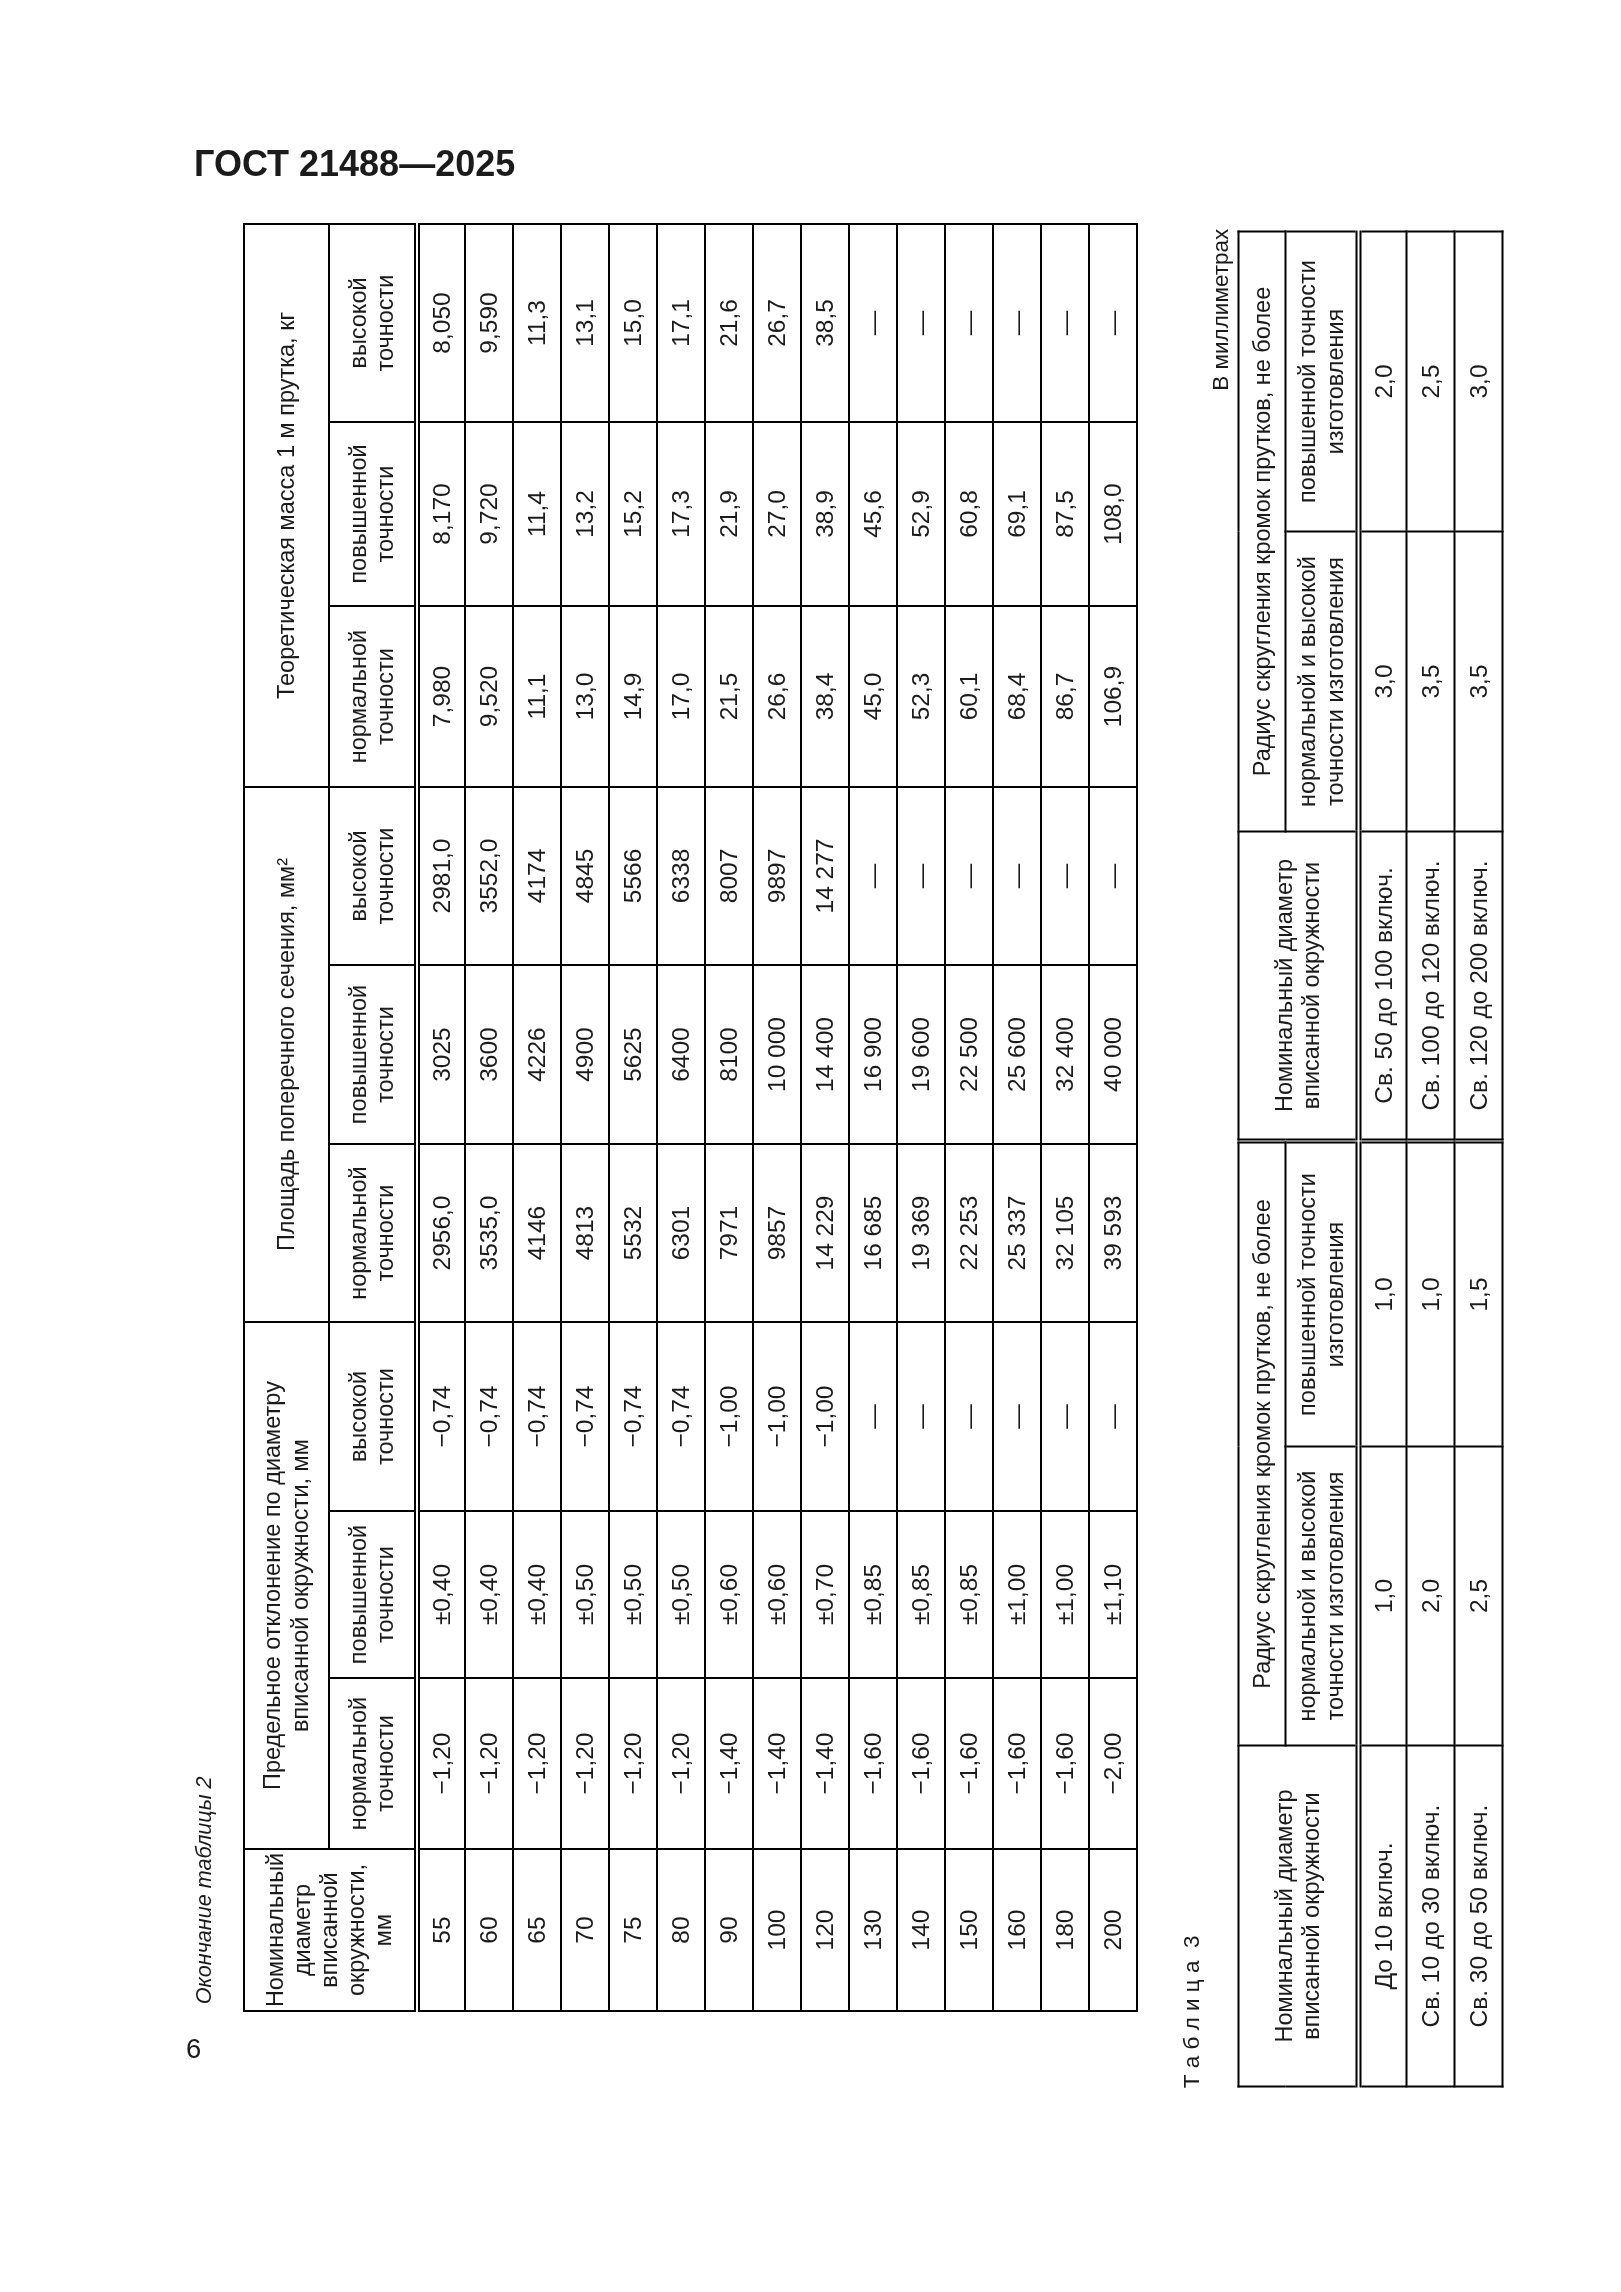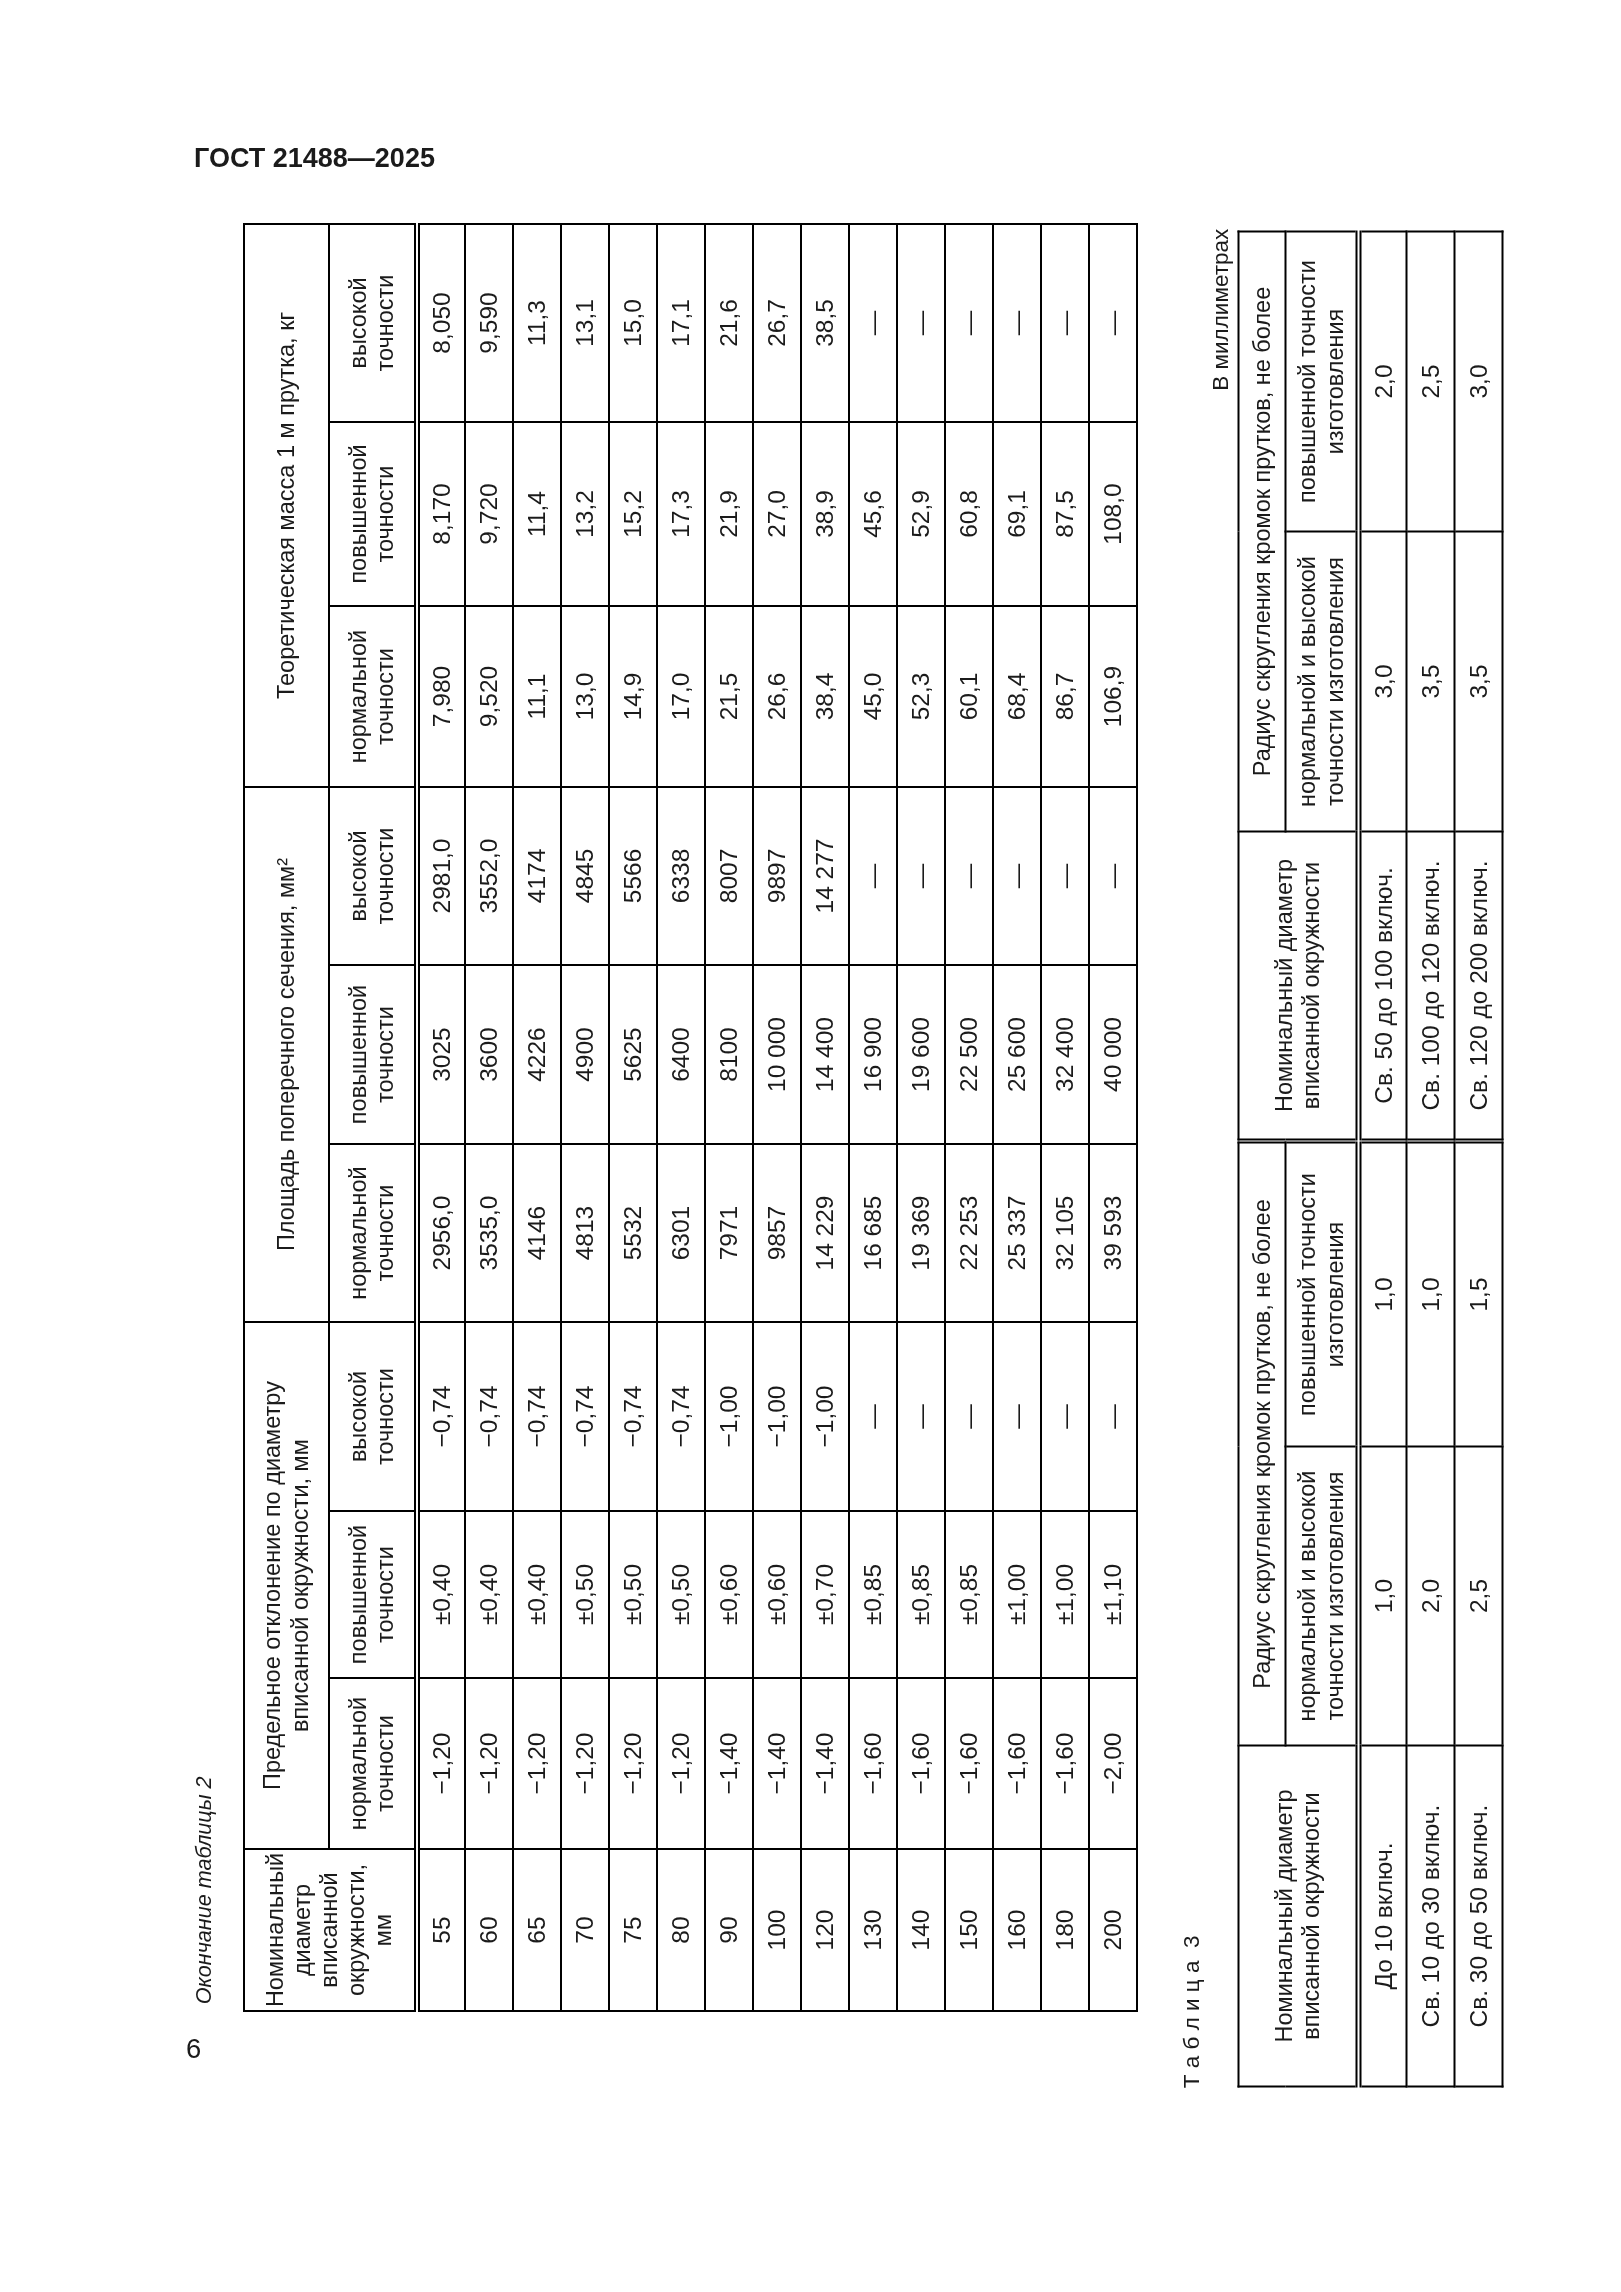--- a/index.html
+++ b/index.html
@@ -3,21 +3,21 @@
 <meta charset="utf-8">
 <style>
   html,body { margin:0; padding:0; }
   body {
     width:1621px; height:2293px; position:relative; overflow:hidden;
     background:#ffffff; color:#1b1b1b;
     font-family:"Liberation Sans", sans-serif;
   }
   .doc-title {
     position:absolute; left:194px; top:143px;
-    font-size:27px; font-weight:bold; white-space:nowrap;
+    font-size:36px; font-weight:bold; white-space:nowrap;
   }
   .pagenum {
     position:absolute; left:186px; top:2033px;
     font-size:27.4px;
   }
   .rot { position:absolute; transform:rotate(-90deg); }
 
   .cap2 {
     left:84px; top:1874px; width:237px; height:23.5px;
     font-size:21.6px; font-style:italic; white-space:nowrap;

